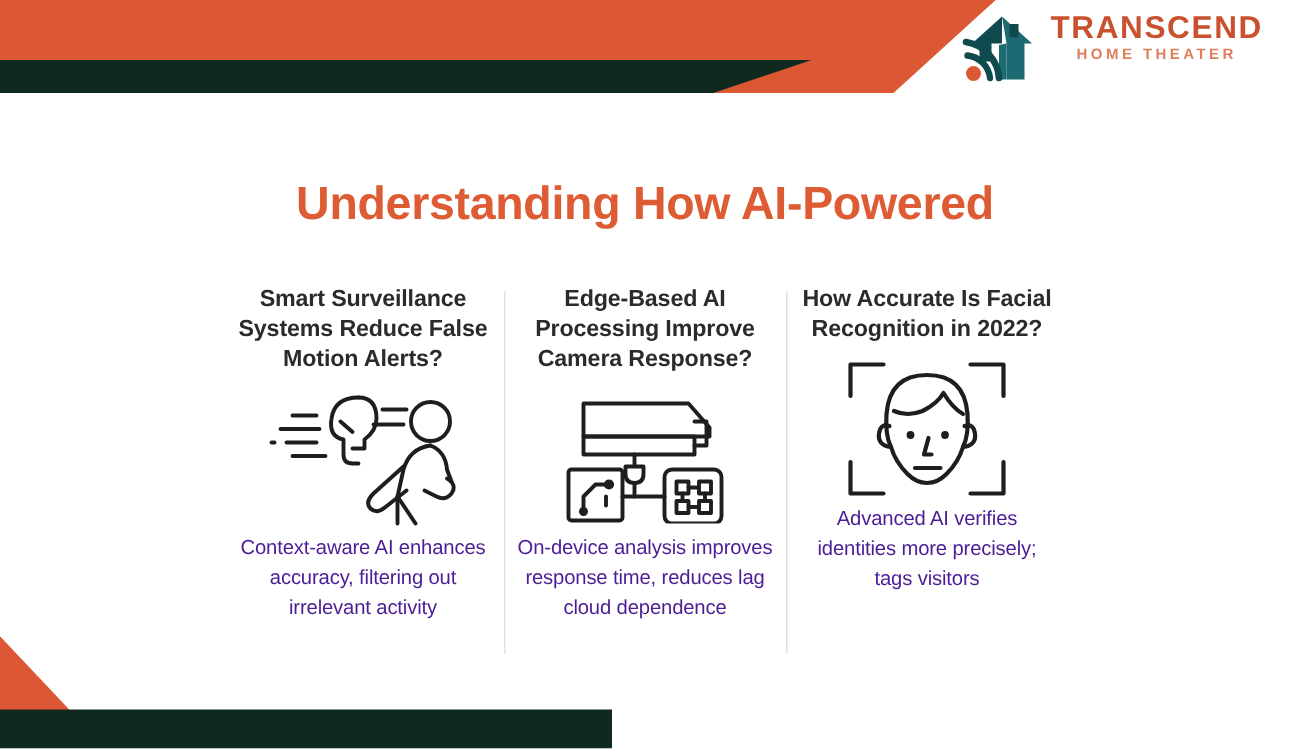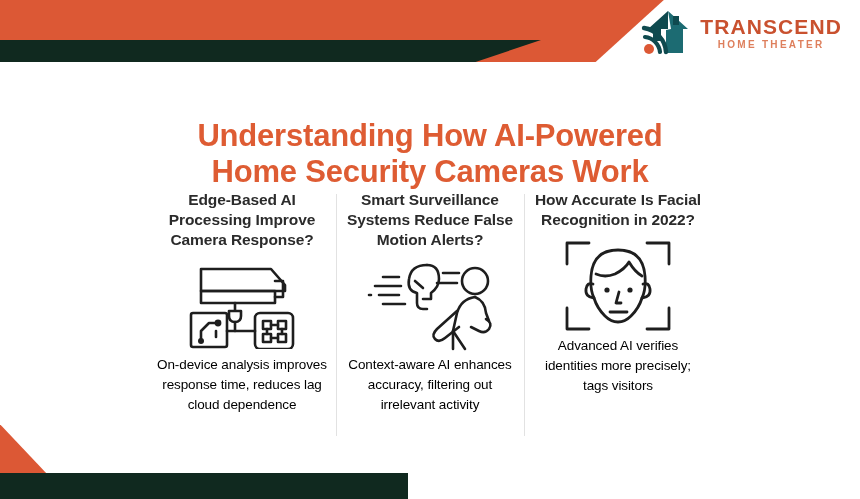--- a/index.html
+++ b/index.html
@@ -66,21 +66,20 @@
     background: #10291F;
     z-index: 2;
   }
 
   
   .logo {
     position: absolute;
     right: 18px;
     top: 8px;
     display: flex;
-    align-items: center;
     gap: 8px;
     z-index: 5;
   }
   .logo-mark {
     width: 52px;
     height: 50px;
     display: block;
   }
   .logo-text {
     display: flex;
@@ -156,21 +155,21 @@
   .col-icon {
     height: 100px;
     display: flex;
     align-items: center;
     justify-content: center;
     margin-top: 6px;
   }
   .col-icon svg { display: block; }
   .col-body {
     font-size: 13.5px;
-    color: #000000;
+    color: #4c1d95;
     text-align: center;
     line-height: 1.48;
     letter-spacing: -0.1px;
   }
 </style>
 </head>
 <body>
 
 <div class="page">
 
@@ -192,24 +191,43 @@
       </svg>
     </span>
     <span class="logo-text">
       <span class="logo-name">TRANSCEND</span>
       <span class="logo-tagline">HOME THEATER</span>
     </span>
   </div>
 
   <h1 class="title">
     <span class="tline">Understanding How AI-Powered</span>
-    <span class="tline">Home Security Cameras Work</span>
   </h1>
 
   <div class="columns">
+
+    <div class="col">
+      <div class="col-heading">Smart Surveillance Systems Reduce False Motion Alerts?</div>
+      <div class="col-icon">
+        <svg width="130" height="92" viewBox="0 0 130 92" fill="none" xmlns="http://www.w3.org/2000/svg" stroke="#1E1E1E" stroke-width="2.6" stroke-linecap="round" stroke-linejoin="round">
+          <path d="M18 18 L34 18 M10 27 L36 27 M4 36 L6 36 M14 36 L34 36 M18 45 L40 45"></path>
+          <path d="M62 6 Q46 6 44 20 Q42 32 52 34 L52 44 Q52 50 58 50 L62 50"></path>
+          <path d="M62 6 Q74 6 74 20 Q74 28 66 34 L66 40 L58 40"></path>
+          <path d="M50 22 L58 29"></path>
+          <path d="M78 14 L94 14 M72 24 L92 24"></path>
+          <circle cx="110" cy="22" r="13"></circle>
+          <path d="M110 38 Q96 40 92 54 L88 72 L88 90"></path>
+          <path d="M110 38 Q120 42 121 54 L124 62"></path>
+          <path d="M92 52 L72 70 Q66 76 70 80 Q74 84 80 79 L94 68"></path>
+          <path d="M121 60 Q128 64 124 70 Q120 75 114 72 L106 68"></path>
+          <path d="M88 72 L100 90"></path>
+        </svg>
+      </div>
+      <div class="col-body">Context-aware AI enhances accuracy, filtering out irrelevant activity</div>
+    </div>
 
     <div class="col">
       <div class="col-heading">Edge-Based AI Processing Improve Camera Response?</div>
       <div class="col-icon">
         <svg width="118" height="88" viewBox="0 0 118 88" fill="none" xmlns="http://www.w3.org/2000/svg" stroke="#1E1E1E" stroke-width="2.6" stroke-linecap="round" stroke-linejoin="round">
           <path d="M18 8 L88 8 L102 24 L102 30 L18 30 Z"></path>
           <path d="M18 30 L92 30 L92 42 L18 42 Z"></path>
           <path d="M92 20 L100 20 L100 36 L92 36"></path>
           <path d="M52 42 L52 50 M46 50 L58 50 L58 55 Q58 61 52 61 Q46 61 46 55 Z"></path>
           <path d="M52 61 L52 70"></path>
@@ -224,40 +242,20 @@
           <rect x="95" y="60" width="8" height="8"></rect>
           <rect x="80" y="73" width="8" height="8"></rect>
           <rect x="95" y="73" width="8" height="8"></rect>
           <path d="M88 64 L95 64 M88 77 L95 77 M84 68 L84 73 M99 68 L99 73"></path>
         </svg>
       </div>
       <div class="col-body">On-device analysis improves  response time, reduces lag cloud dependence</div>
     </div>
 
     <div class="col">
-      <div class="col-heading">Smart Surveillance Systems Reduce False Motion Alerts?</div>
-      <div class="col-icon">
-        <svg width="130" height="92" viewBox="0 0 130 92" fill="none" xmlns="http://www.w3.org/2000/svg" stroke="#1E1E1E" stroke-width="2.6" stroke-linecap="round" stroke-linejoin="round">
-          <path d="M18 18 L34 18 M10 27 L36 27 M4 36 L6 36 M14 36 L34 36 M18 45 L40 45"></path>
-          <path d="M62 6 Q46 6 44 20 Q42 32 52 34 L52 44 Q52 50 58 50 L62 50"></path>
-          <path d="M62 6 Q74 6 74 20 Q74 28 66 34 L66 40 L58 40"></path>
-          <path d="M50 22 L58 29"></path>
-          <path d="M78 14 L94 14 M72 24 L92 24"></path>
-          <circle cx="110" cy="22" r="13"></circle>
-          <path d="M110 38 Q96 40 92 54 L88 72 L88 90"></path>
-          <path d="M110 38 Q120 42 121 54 L124 62"></path>
-          <path d="M92 52 L72 70 Q66 76 70 80 Q74 84 80 79 L94 68"></path>
-          <path d="M121 60 Q128 64 124 70 Q120 75 114 72 L106 68"></path>
-          <path d="M88 72 L100 90"></path>
-        </svg>
-      </div>
-      <div class="col-body">Context-aware AI enhances accuracy, filtering out irrelevant activity</div>
-    </div>
-
-    <div class="col">
       <div class="col-heading">How Accurate Is Facial Recognition in 2022?</div>
       <div class="col-icon">
         <svg width="110" height="96" viewBox="0 0 110 96" fill="none" xmlns="http://www.w3.org/2000/svg" stroke="#1E1E1E" stroke-width="2.8" stroke-linecap="round" stroke-linejoin="round">
           <path d="M4 26 L4 5 L26 5"></path>
           <path d="M84 5 L106 5 L106 26"></path>
           <path d="M106 70 L106 91 L84 91"></path>
           <path d="M26 91 L4 91 L4 70"></path>
           <path d="M55 12 Q30 12 28 38 Q27 52 31 60 Q34 70 42 78 Q48 84 55 84 Q62 84 68 78 Q76 70 79 60 Q83 52 82 38 Q80 12 55 12 Z"></path>
           <path d="M33 36 Q42 40 52 36 Q62 31 66 24 Q72 34 79 38"></path>
           <path d="M30 46 Q24 44 23 51 Q22 59 31 60"></path>

